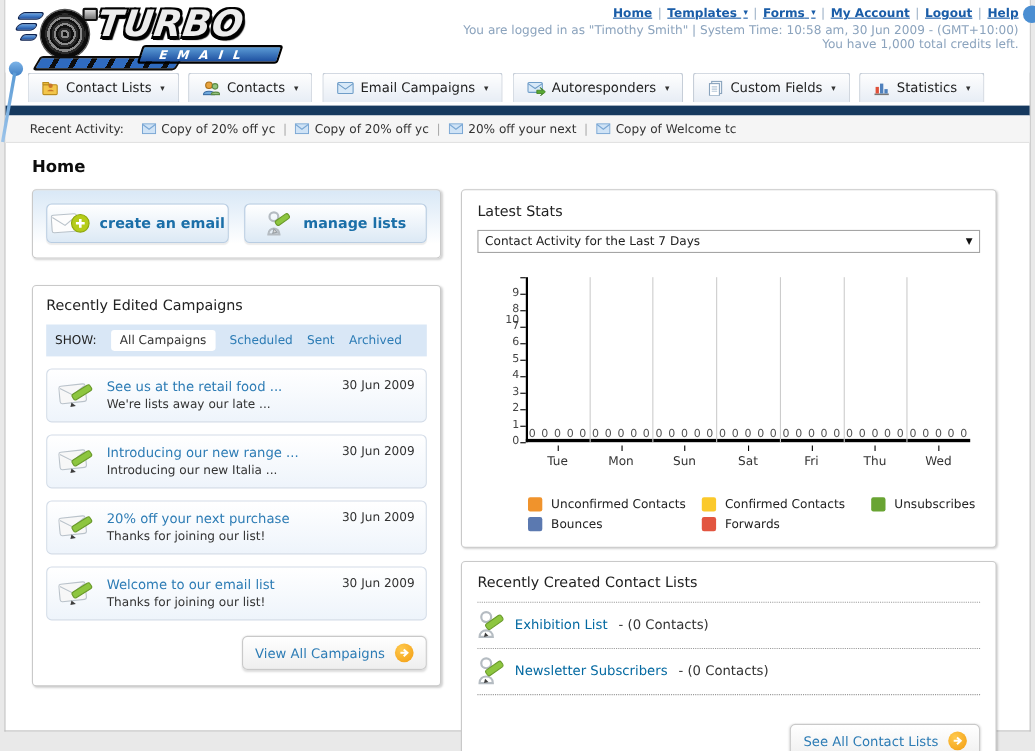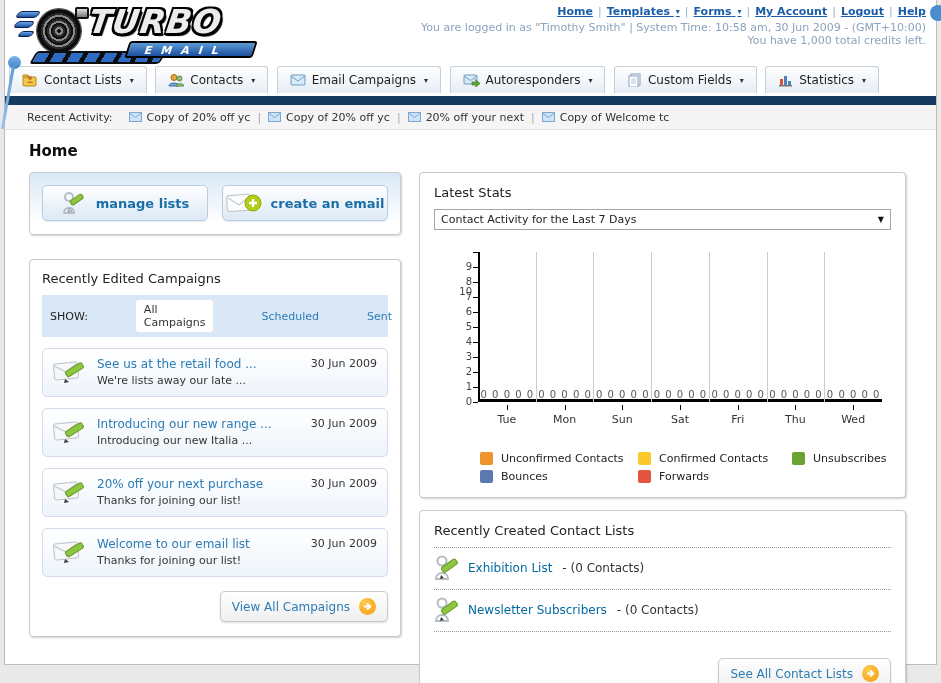--- a/index.html
+++ b/index.html
@@ -45,21 +45,21 @@
   .header-links { position:absolute; top:5px; right:10px; font-size:11px; color:#9bb0c6; white-space:nowrap; }
   .header-links a { color:#1a5da8; font-weight:bold; text-decoration:underline; cursor:pointer; }
   .hl-sep { color:#9bb0c6; margin:0 5px; font-weight:normal; }
   .caret { font-size:8px; color:#1a5da8; vertical-align:1px; margin-left:2px; }
   .login-line  { position:absolute; top:21px; right:10px; color:#8ba3bd; white-space:nowrap; }
   .credits-line{ position:absolute; top:34px; right:10px; color:#8ba3bd; white-space:nowrap; }
   .blue-dot-right { position:absolute; left:930px; top:5px; width:16px; height:16px; border-radius:50%; background:#4a8ed2; z-index:5; }
   .blue-pin-circle { position:absolute; left:8px; top:56px; width:13px; height:13px; border-radius:50%; background:linear-gradient(#7db4e8,#3f7fc4); z-index:5; }
   .blue-pin-line { position:absolute; left:12px; top:66px; width:3px; height:64px; background:linear-gradient(#5b9bd5,#9cc4ea); transform:rotate(10deg); transform-origin:top center; z-index:5; }
   
-  .nav-row { position:relative; height:30px; padding-left:4px; white-space:nowrap; }
+  .nav-row { position:relative; height:30px; padding-left:20px; white-space:nowrap; }
   .nav-tab {
     display:inline-flex; align-items:center; gap:6px; height:27px; margin-right:5px; padding:0 12px;
     background:linear-gradient(#fefefe,#e7edf5); border:1px solid #c6ced8; border-bottom:none;
     border-radius:3px 3px 0 0; font-size:12px; color:#222; cursor:pointer; vertical-align:bottom;
   }
   .nav-tab .caret { color:#333; }
   .navy-bar { height:9px; background:#16395e; }
   
   .activity-row {
     display:flex; align-items:center; height:25px; padding-left:22px;
@@ -83,21 +83,21 @@
   .big-btn {
     flex:1; height:36px; display:flex; align-items:center; justify-content:center; gap:9px;
     background:linear-gradient(#ffffff,#dce9f5); border:1px solid #b9cde2; border-radius:5px;
     font-size:13px; font-weight:bold; color:#1b6fa8; cursor:pointer; box-shadow:inset 0 1px 0 #fff,0 1px 1px rgba(0,0,0,.08);
   }
   .btn-row { display:flex; gap:14px; }
   
   .campaigns-card { padding:11px 12px 14px; }
   .show-bar { display:flex; align-items:center; gap:13px; background:#d9e7f6; padding:5px 8px; margin-top:9px; font-size:11px; }
   .show-label { color:#222; }
-  .filter { color:#2d7cb5; cursor:pointer;margin-left:35px; }
+  .filter { color:#2d7cb5; cursor:pointer; }
   .filter.active { background:#fff; color:#333; padding:3px 8px; border-radius:3px; cursor:default; }
   .camp-row {
     display:flex; align-items:flex-start; gap:10px; margin-top:11px; padding:8px 10px 9px;
     border:1px solid #d3dce8; border-radius:5px; background:linear-gradient(#ffffff,#eef4fb);
   }
   .camp-text { flex:1; min-width:0; }
   .camp-title { font-size:12px; color:#2d7cb5; cursor:pointer; }
   .camp-sub { font-size:11px; color:#333; margin-top:3px; }
   .camp-date { font-size:11px; color:#333; white-space:nowrap; }
   .view-all-row { display:flex; justify-content:flex-end; margin-top:14px; }
@@ -258,36 +258,36 @@
   <div class="content">
     <div class="page-title">Home</div>
 
     <div class="columns">
 
       <div class="col-left">
 
         <div class="card get-started">
           <div class="btn-row">
             <div class="big-btn">
+              <svg width="36" height="22">
+                  <rect x="1" y="3" width="23" height="16" rx="2" fill="#fdfdfd" stroke="#b9c2ca" transform="rotate(-4 12 11)"></rect>
+                  <path d="M2 5l11 8 11-8" fill="none" stroke="#b9c2ca" transform="rotate(-4 12 11)"></path>
+                  <circle cx="27" cy="11" r="8" fill="#b5cc18" stroke="#8ea80d"></circle>
+                  <path d="M27 7v8M23 11h8" stroke="#fff" stroke-width="2.4"></path>
+                </svg>
+              <span>create an email</span>
+            </div>
+            <div class="big-btn">
               <svg width="26" height="24">
                   <circle cx="8" cy="6" r="4" fill="none" stroke="#b5bcc2" stroke-width="2"></circle>
                   <path d="M3 22c0-7 10-7 10 0z" fill="none" stroke="#b5bcc2" stroke-width="2"></path>
                   <rect x="9" y="6" width="14" height="5" rx="2" transform="rotate(-35 16 9)" fill="#8dc63f" stroke="#6a9a2b"></rect>
                   <path d="M8 17l3 3-4 1z" fill="#d8d8d8" stroke="#9aa0a5"></path>
                 </svg>
               <span>manage lists</span>
-            </div>
-            <div class="big-btn">
-              <svg width="36" height="22">
-                  <rect x="1" y="3" width="23" height="16" rx="2" fill="#fdfdfd" stroke="#b9c2ca" transform="rotate(-4 12 11)"></rect>
-                  <path d="M2 5l11 8 11-8" fill="none" stroke="#b9c2ca" transform="rotate(-4 12 11)"></path>
-                  <circle cx="27" cy="11" r="8" fill="#b5cc18" stroke="#8ea80d"></circle>
-                  <path d="M27 7v8M23 11h8" stroke="#fff" stroke-width="2.4"></path>
-                </svg>
-              <span>create an email</span>
             </div>
           </div>
         </div>
 
         <div class="card campaigns-card">
           <div class="card-title">Recently Edited Campaigns</div>
           <div class="show-bar">
             <span class="show-label">SHOW:</span>
             <span class="filter active">All Campaigns</span>
             <span class="filter">Scheduled</span>

